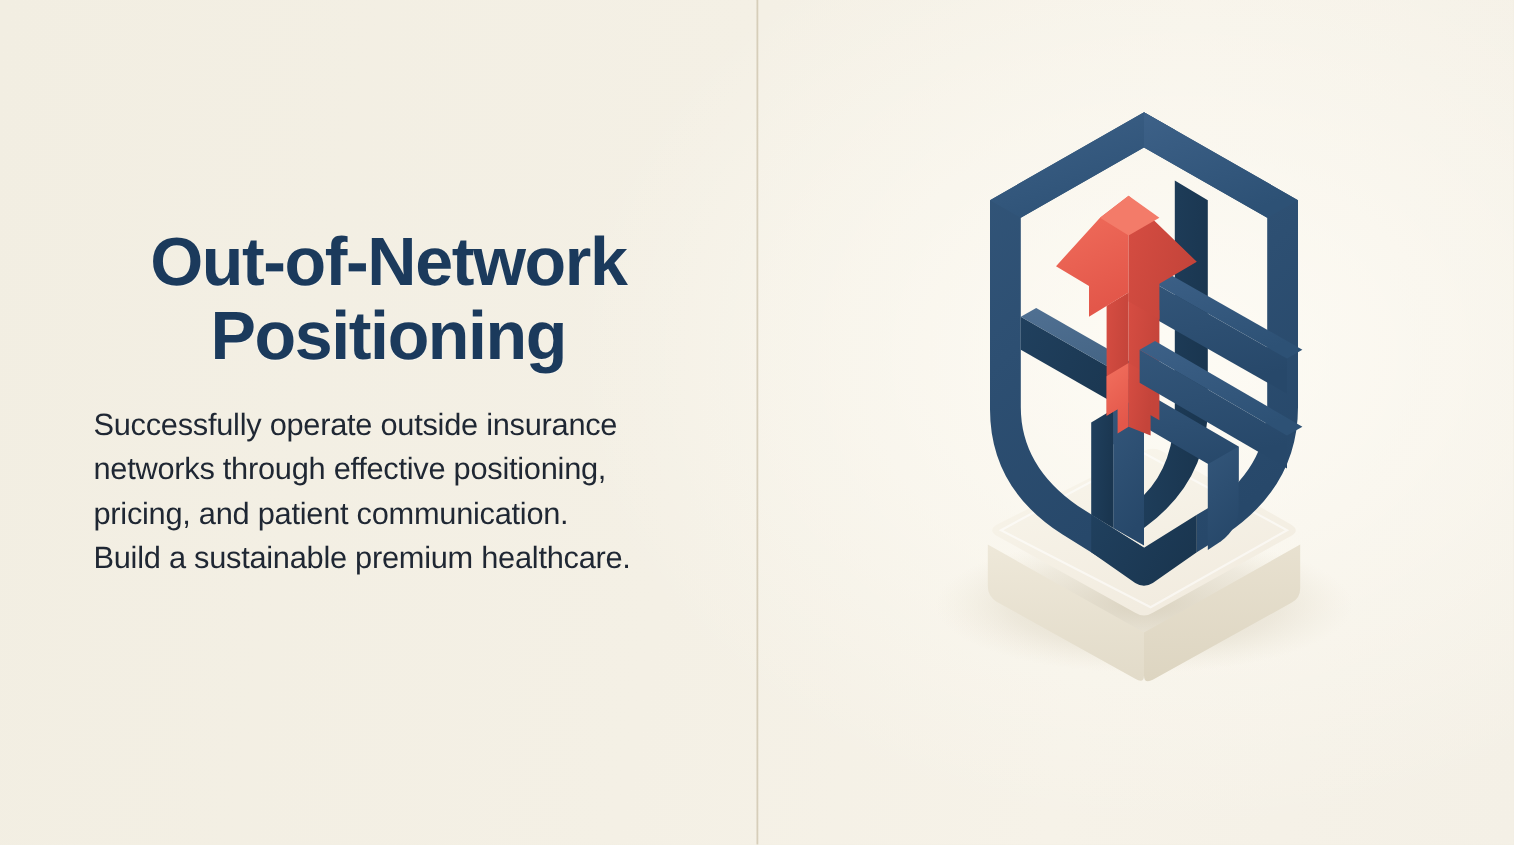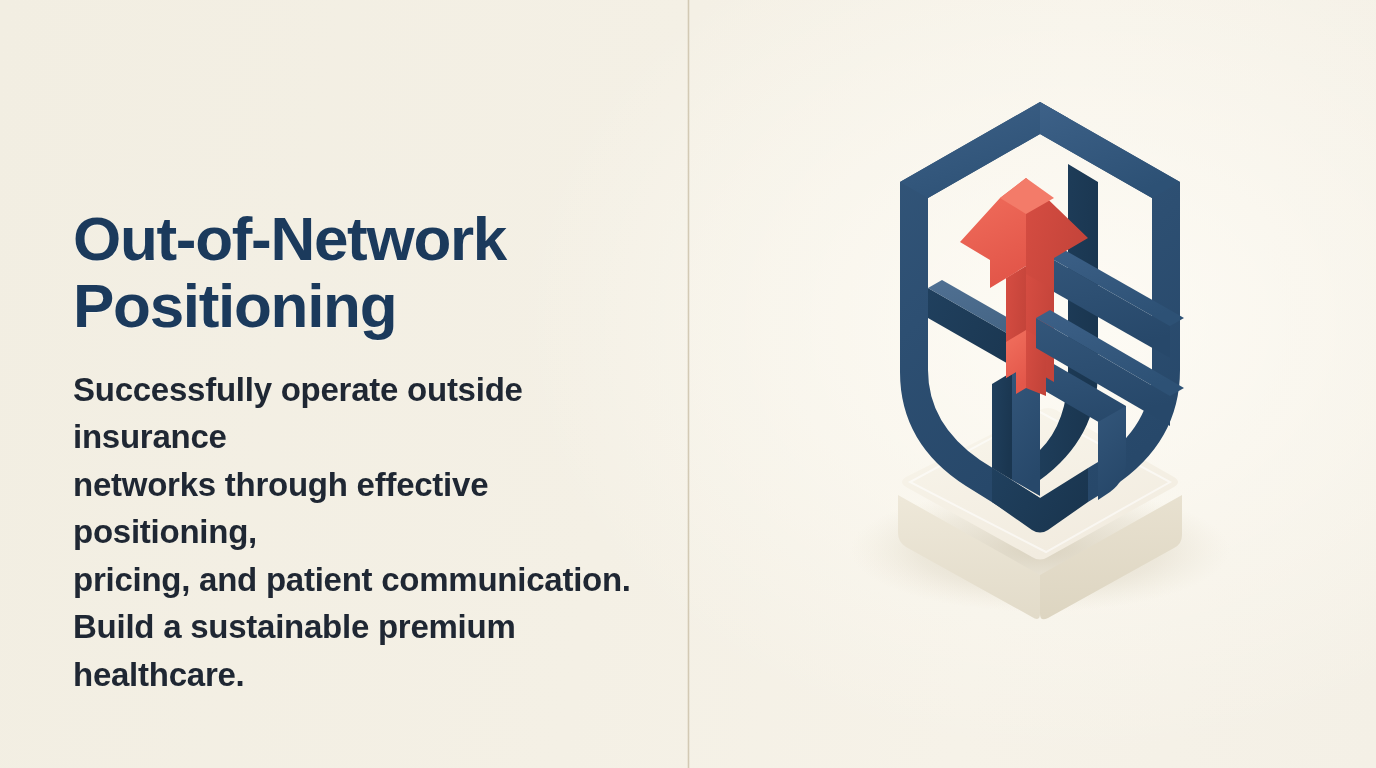--- a/index.html
+++ b/index.html
@@ -48,26 +48,27 @@
   }
   .headline {
     margin: 0;
     font-size: 62px;
     line-height: 1.08;
     font-weight: 700;
     letter-spacing: -1.3px;
     color: #1b3a5c;
     white-space: pre-line;
     text-shadow: 0 1px 0 rgba(255,255,255,0.35);
+    text-align: center;
   }
   .subhead {
-    margin: 26px 0 0 0;
-    font-size: 33px;
+    margin: 26px 0 0 12px;
+    font-size: 28px;
     line-height: 1.44;
-    font-weight: 700;
+    font-weight: 400;
     letter-spacing: -0.25px;
     color: #1f2733;
     white-space: pre-line;
   }
 
   
   .illustration {
     position: absolute;
     left: 840px;
     top: 120px;

